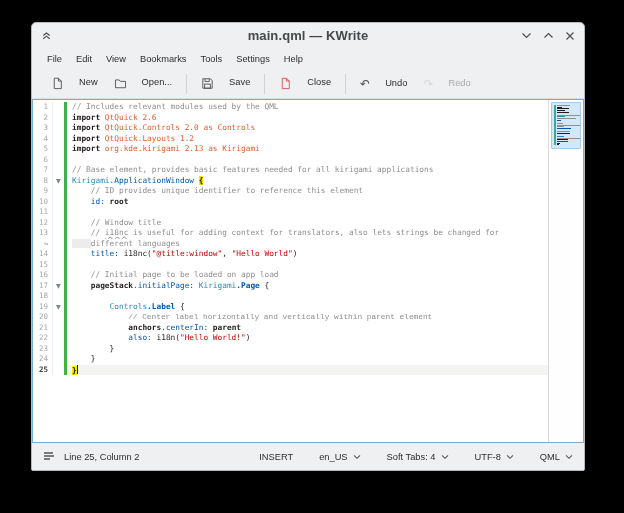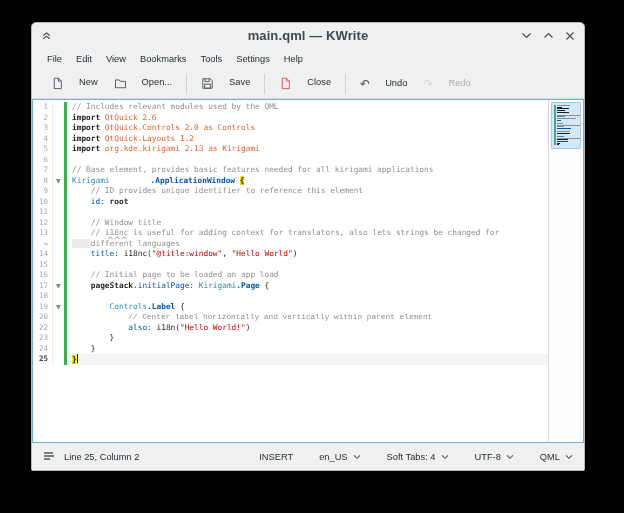--- a/index.html
+++ b/index.html
@@ -214,21 +214,21 @@
           <div class="row">
             <span class="ln">7</span>
             <span class="foldcol"></span>
             <span class="gbar"></span>
             <span class="codecell"><span style="color: rgb(143, 143, 141);">// Base element, provides basic features needed for all kirigami applications</span></span>
           </div>
           <div class="row">
             <span class="ln">8</span>
             <span class="foldcol">▼</span>
             <span class="gbar"></span>
-            <span class="codecell"><span style="color: rgb(45, 137, 184);">Kirigami</span><span style="color: rgb(0, 87, 174); font-weight: bold; margin-left: 41px;">.ApplicationWindow</span><span style="color: rgb(31, 28, 27);"> </span><span style="color: rgb(31, 28, 27); font-weight: bold; background-color: rgb(250, 229, 0);">{</span></span>
+            <span class="codecell"><span style="color: rgb(45, 137, 184);">Kirigami</span><span style="color: rgb(0, 87, 174); font-weight: normal;">.ApplicationWindow</span><span style="color: rgb(31, 28, 27);"> </span><span style="color: rgb(31, 28, 27); font-weight: bold; background-color: rgb(250, 229, 0);">{</span></span>
           </div>
           <div class="row">
             <span class="ln">9</span>
             <span class="foldcol"></span>
             <span class="gbar"></span>
             <span class="codecell"><span style="color: rgb(143, 143, 141);">    // ID provides unique identifier to reference this element</span></span>
           </div>
           <div class="row">
             <span class="ln">10</span>
             <span class="foldcol"></span>
@@ -293,20 +293,26 @@
             <span class="ln">19</span>
             <span class="foldcol">▼</span>
             <span class="gbar"></span>
             <span class="codecell"><span style="color: rgb(45, 137, 184);">        Controls</span><span style="color: rgb(0, 87, 174); font-weight: bold;">.Label</span><span style="color: rgb(31, 28, 27);"> {</span></span>
           </div>
           <div class="row">
             <span class="ln">20</span>
             <span class="foldcol"></span>
             <span class="gbar"></span>
             <span class="codecell"><span style="color: rgb(143, 143, 141); font-family: Liberation Mono, monospace;">            // Center label horizontally and vertically within parent element</span></span>
+          </div>
+          <div class="row">
+            <span class="ln">21</span>
+            <span class="foldcol"></span>
+            <span class="gbar"></span>
+            <span class="codecell"><span style="color: rgb(31, 28, 27); font-weight: bold;">            anchors</span><span style="color: rgb(0, 87, 174);">.centerIn:</span><span style="color: rgb(31, 28, 27); font-weight: bold;"> parent</span></span>
           </div>
           <div class="row">
             <span class="ln">22</span>
             <span class="foldcol"></span>
             <span class="gbar"></span>
             <span class="codecell"><span style="color: rgb(0, 87, 174);">            also:</span><span style="color: rgb(31, 28, 27);"> i18n(</span><span style="color: rgb(191, 3, 3);">"Hello World!"</span><span style="color: rgb(31, 28, 27);">)</span></span>
           </div>
           <div class="row">
             <span class="ln">23</span>
             <span class="foldcol"></span>

